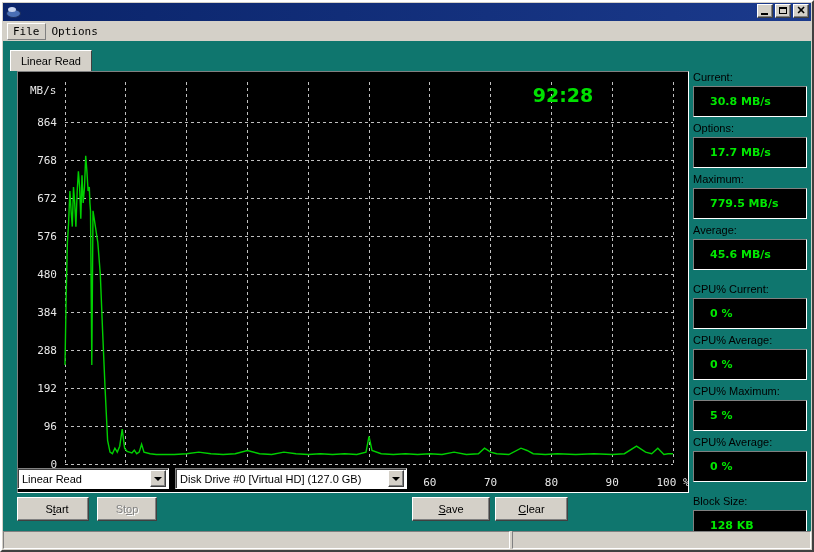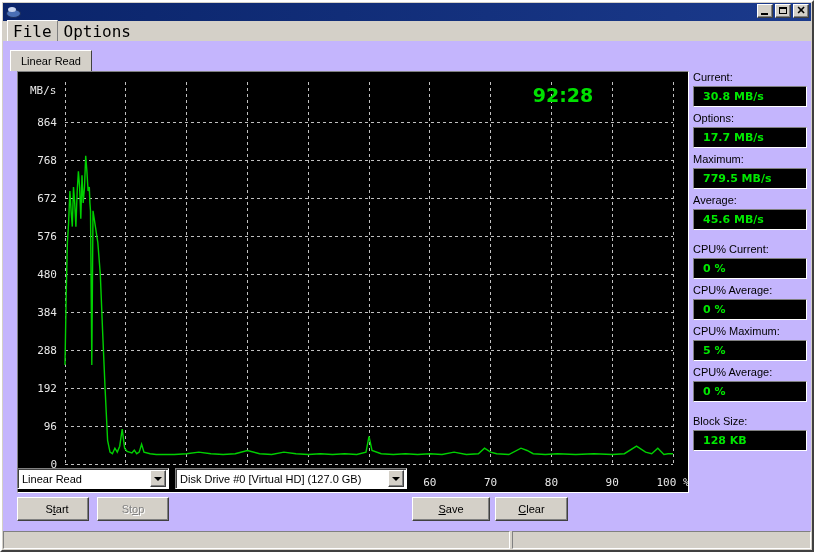--- a/index.html
+++ b/index.html
@@ -111,39 +111,39 @@
     left: 3px; top: 22px;
     width: 808px; height: 18px;
     background: #d4d0c8;
     display: flex;
     align-items: center;
     padding-left: 4px;
     box-sizing: border-box;
   }
   .menu-item {
     font-family: "DejaVu Sans Mono", monospace;
-    font-size: 16px;
+    font-size: 11px;
     color: #000;
     padding: 2px 6px;
     cursor: default;
   }
   .menu-item.active {
     border-top: 1px solid #ffffff;
     border-left: 1px solid #ffffff;
     border-right: 1px solid #808080;
     border-bottom: 1px solid #808080;
     padding: 1px 5px;
   }
 
   
   .client {
     position: absolute;
     left: 3px; top: 41px;
     width: 808px; height: 490px;
-    background: #c4b5fd;
+    background: #0f766e;
   }
 
   
   .tabstrip {
     position: absolute;
     left: 7px; top: 9px;
     width: 680px; height: 22px;
   }
   .tab {
     position: absolute;
@@ -190,33 +190,33 @@
   }
   .stat-block { margin-bottom: 5px; }
   .stat-label {
     font-family: "Liberation Sans", sans-serif;
     font-size: 11px;
     color: #000;
     margin-bottom: 2px;
     line-height: 13px;
   }
   .stat-value {
-    height: 21px;
+    height: 31px;
     background: #000000;
     border-top: 1px solid #808080;
     border-left: 1px solid #808080;
     border-right: 1px solid #ffffff;
     border-bottom: 1px solid #ffffff;
     color: #00e800;
     font-family: "DejaVu Sans", sans-serif;
     font-size: 11px;
     font-weight: bold;
     display: flex;
     align-items: center;
-    padding-left: 9px;
+    padding-left: 16px;
     box-sizing: border-box;
   }
   .gap-block { height: 8px; }
 
   
   .combo {
     position: absolute;
     height: 21px;
     background: #ffffff;
     border-top: 1px solid #808080;
@@ -454,21 +454,21 @@
     <div class="combo" style="left:172px; top:427px; width:232px;">
       <div class="combo-text">Disk Drive #0  [Virtual HD]  (127.0 GB)</div>
       <div class="combo-arrow">
           <span class="arrow-tri"></span>
         </div>
     </div>
 
     <div class="btn" style="left:14px; top:456px; width:72px;padding-left:8px;">
       <span>S<u>t</u>art</span>
     </div>
-    <div class="btn disabled" style="left:94px; top:456px; width:72px;">
+    <div class="btn disabled" style="left:94px; top:456px; width:60px;">
       <span>St<u>o</u>p</span>
     </div>
     <div class="btn" style="left:409px; top:456px; width:78px;">
       <span><u>S</u>ave</span>
     </div>
     <div class="btn" style="left:492px; top:456px; width:73px;">
       <span><u>C</u>lear</span>
     </div>
 
   </div>

